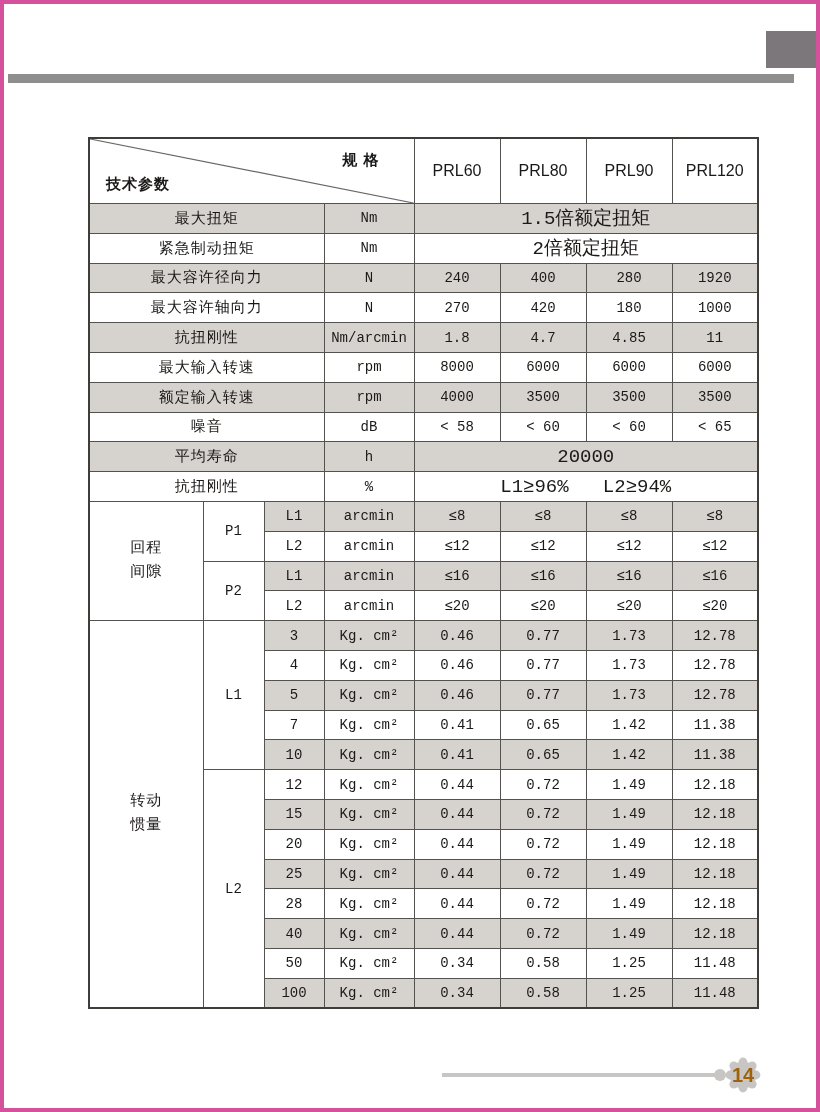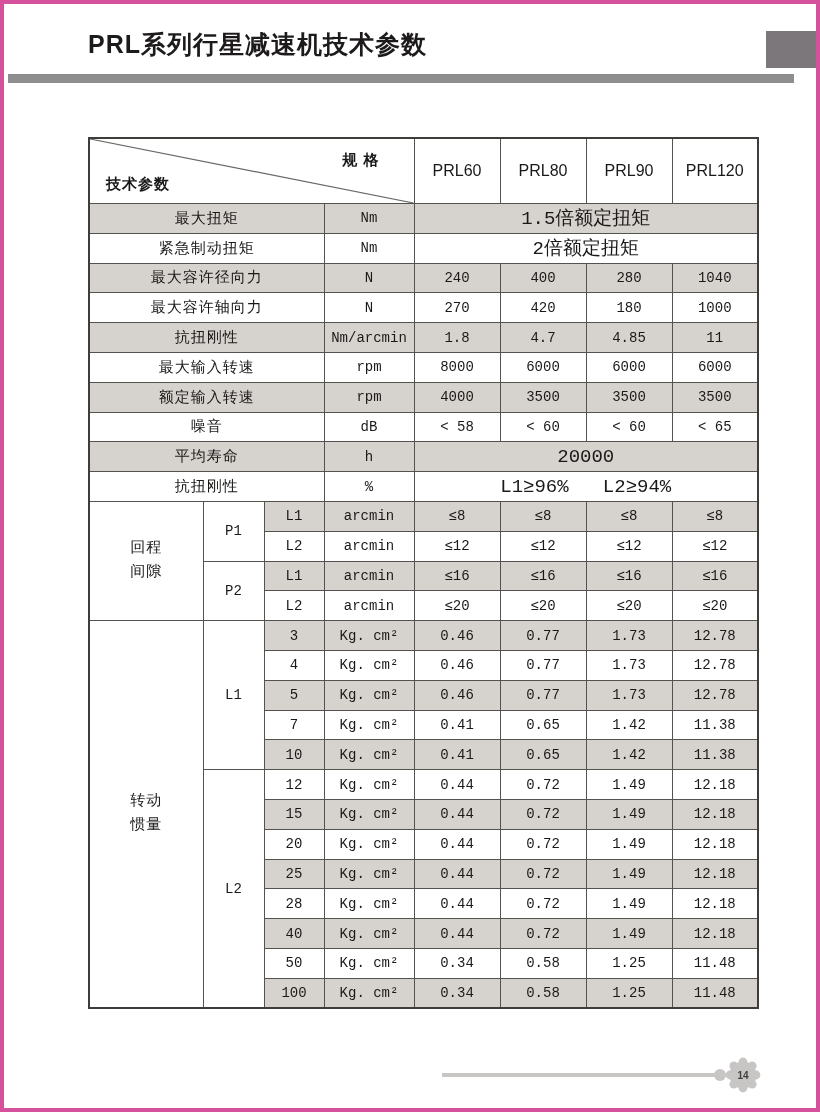--- a/index.html
+++ b/index.html
@@ -33,29 +33,28 @@
   .prespace{white-space:pre;}
   tr.shaded td{background:#d6d3ce;}
   td.white-cell{background:#fff !important;}
 
   .footer-rule{position:absolute;left:438px;top:1069px;width:278px;height:4px;background:#c8c6c4;}
   .footer-dot{position:absolute;left:710px;top:1065px;width:12px;height:12px;border-radius:50%;
         background:#c8c6c4;}
   .gear-badge{position:absolute;left:719px;top:1051px;width:40px;height:40px;}
   .gear-badge svg{position:absolute;left:0;top:0;}
   .page-num{position:absolute;left:0;top:0;width:40px;height:40px;display:flex;align-items:center;
-        justify-content:center;font-size:10px;font-weight:bold;color:#404040;
+        justify-content:center;font-size:20px;font-weight:bold;color:#a16207;
         font-family:"Liberation Sans",sans-serif;}
 </style>
 </head>
 <body>
 
 <div class="page">
 
-  <h1 class="page-title">PRL系列行星减速机技术参数</h1>
   <div class="title-bar"></div>
   <div class="title-square"></div>
 
   <table class="spec">
     <colgroup>
       <col class="col-label">
         <col class="col-grade">
         <col class="col-level">
         <col class="col-unit">
       <col class="col-v">
@@ -90,21 +89,21 @@
           <td class="cjk param-label" colspan="3">紧急制动扭矩</td>
           <td class="mono">Nm</td>
           <td class="mono merged prespace" colspan="4">2倍额定扭矩</td>
         </tr>
         <tr class="shaded">
           <td class="cjk param-label" colspan="3">最大容许径向力</td>
           <td class="mono">N</td>
           <td class="mono">240</td>
           <td class="mono">400</td>
           <td class="mono">280</td>
-          <td class="mono">1040</td>
+          <td class="mono">1920</td>
         </tr>
         <tr>
           <td class="cjk param-label" colspan="3">最大容许轴向力</td>
           <td class="mono">N</td>
           <td class="mono">270</td>
           <td class="mono">420</td>
           <td class="mono">180</td>
           <td class="mono">1000</td>
         </tr>
         <tr class="shaded">

